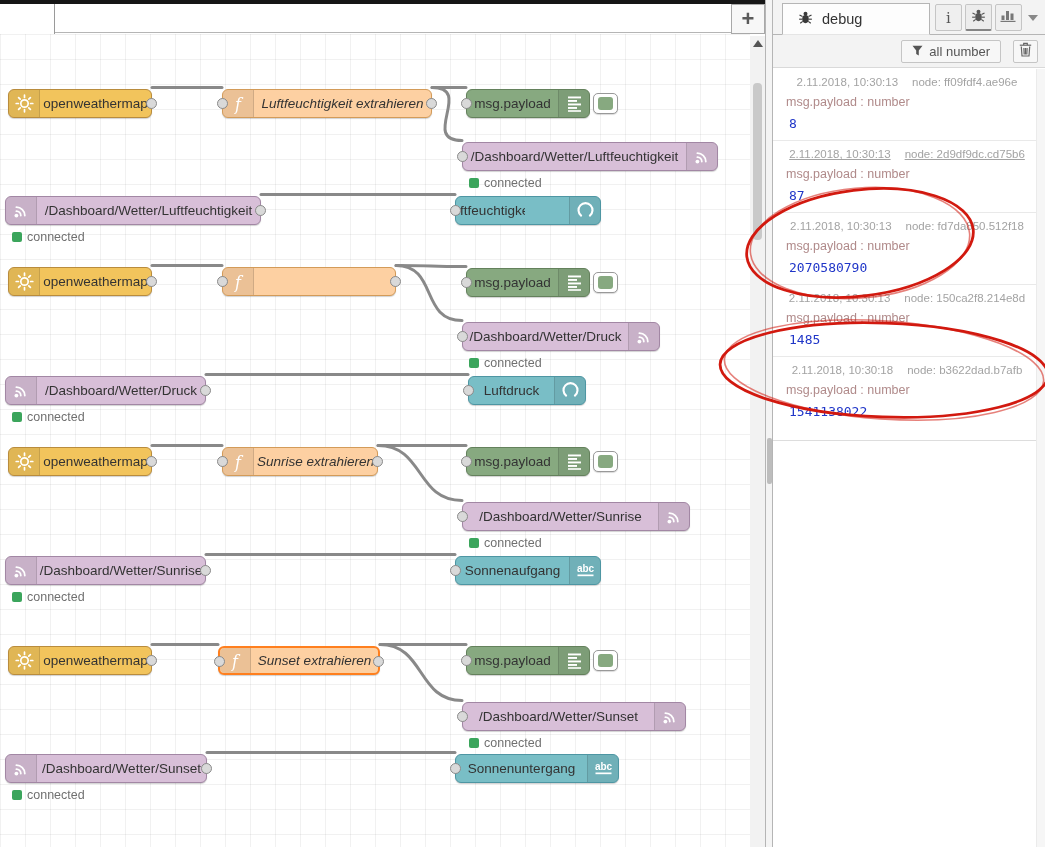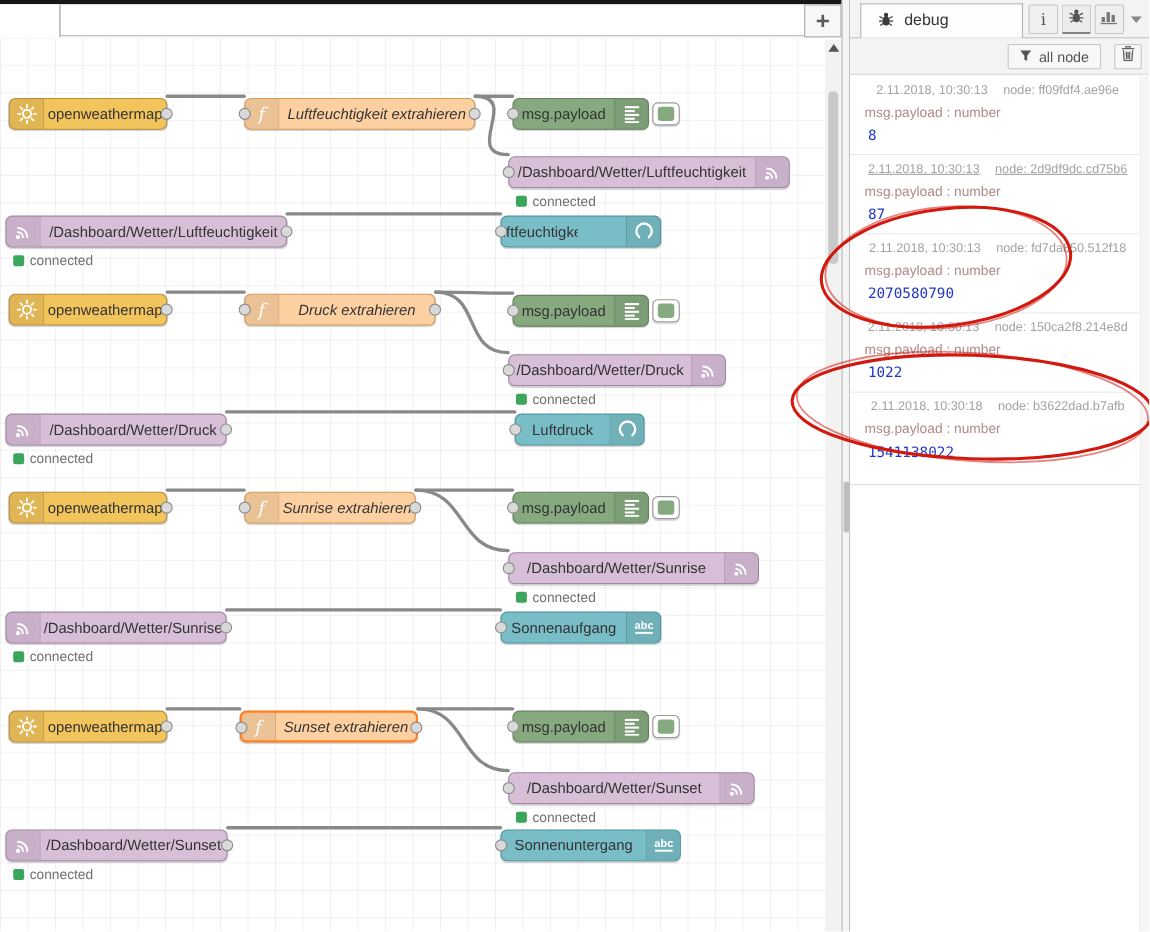--- a/index.html
+++ b/index.html
@@ -216,21 +216,20 @@
         </div>
         <span class="label">openweathermap</span>
         <div class="port out"></div>
       </div>
       <div class="node italic" style="left: 222px; top: 251px; width: 174px; background: rgb(253, 208, 162); border-color: rgb(211, 155, 89);">
         <div class="icon-strip left">
           <svg width="14" height="20" viewBox="0 0 14 20">
             <text x="7" y="15.5" text-anchor="middle" font-size="16" font-style="italic" font-family="DejaVu Serif,serif" fill="#fff">f</text>
           </svg>
         </div>
-        <span class="label">Druck extrahieren</span>
         <div class="port in"></div>
         <div class="port out"></div>
       </div>
       <div class="node" style="left: 466px; top: 252px; width: 124px; background: rgb(135, 169, 128); border-color: rgb(100, 129, 92);">
         <span class="label">msg.payload</span>
         <div class="icon-strip right">
           <svg width="15" height="17" viewBox="0 0 15 17" fill="#fff">
             <rect x="1" y="1.5" width="13" height="1.9"></rect>
             <rect x="1" y="5" width="9" height="1.9"></rect>
             <rect x="1" y="8.5" width="13" height="1.9"></rect>
@@ -509,21 +508,21 @@
         <div class="sb-caret">
           <i></i>
         </div>
       </div>
     </div>
     <div class="sb-toolbar">
       <div class="filter-btn">
         <span><svg width="11" height="11" viewBox="0 0 11 11">
               <path d="M0.5,0.8 H10.5 L6.8,5.6 V10.4 L4.2,9 V5.6 Z" fill="#555"></path>
             </svg></span>
-        <span>all node</span>
+        <span>all number</span>
       </div>
       <div class="trash-btn">
         <span><svg width="13" height="15" viewBox="0 0 13 15">
               <g fill="none" stroke="#666" stroke-width="1.2">
                 <path d="M2.3,4.5 L3,14 L10,14 L10.7,4.5"></path>
                 <line x1="0.8" y1="3.2" x2="12.2" y2="3.2"></line>
                 <path d="M4.7,3 V1.4 H8.3 V3"></path>
                 <line x1="4.9" y1="6" x2="5.2" y2="12.5"></line>
                 <line x1="6.5" y1="6" x2="6.5" y2="12.5"></line>
                 <line x1="8.1" y1="6" x2="7.8" y2="12.5"></line>
@@ -544,21 +543,21 @@
           <div class="value" style="color: rgb(32, 54, 200);">87</div>
         </div>
         <div class="msg">
           <div class="meta" style="color: rgb(163, 163, 163);"><span>2.11.2018, 10:30:13</span><span class="node-id">node: fd7da850.512f18</span></div>
           <div class="prop" style="color: rgb(176, 138, 138);">msg.payload : number</div>
           <div class="value" style="color: rgb(32, 54, 200);">2070580790</div>
         </div>
         <div class="msg">
           <div class="meta" style="color: rgb(163, 163, 163);"><span>2.11.2018, 10:30:13</span><span class="node-id">node: 150ca2f8.214e8d</span></div>
           <div class="prop" style="color: rgb(176, 138, 138);">msg.payload : number</div>
-          <div class="value" style="color: rgb(32, 54, 200);">1022</div>
+          <div class="value" style="color: rgb(32, 54, 200);">1485</div>
         </div>
         <div class="msg">
           <div class="meta" style="color: rgb(163, 163, 163);"><span>2.11.2018, 10:30:18</span><span class="node-id">node: b3622dad.b7afb</span></div>
           <div class="prop" style="color: rgb(176, 138, 138);">msg.payload : number</div>
           <div class="value" style="color: rgb(32, 54, 200);">1541138022</div>
         </div>
       </div>
   </div>
 
   <svg id="annotations">

